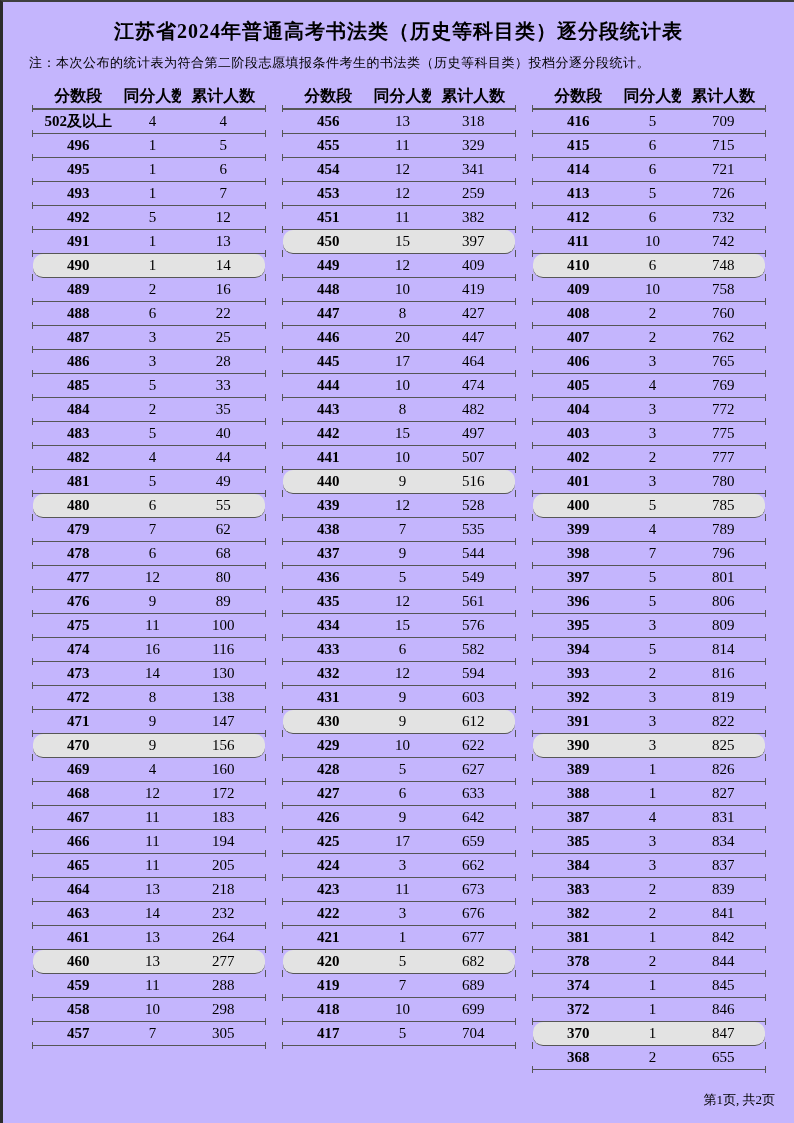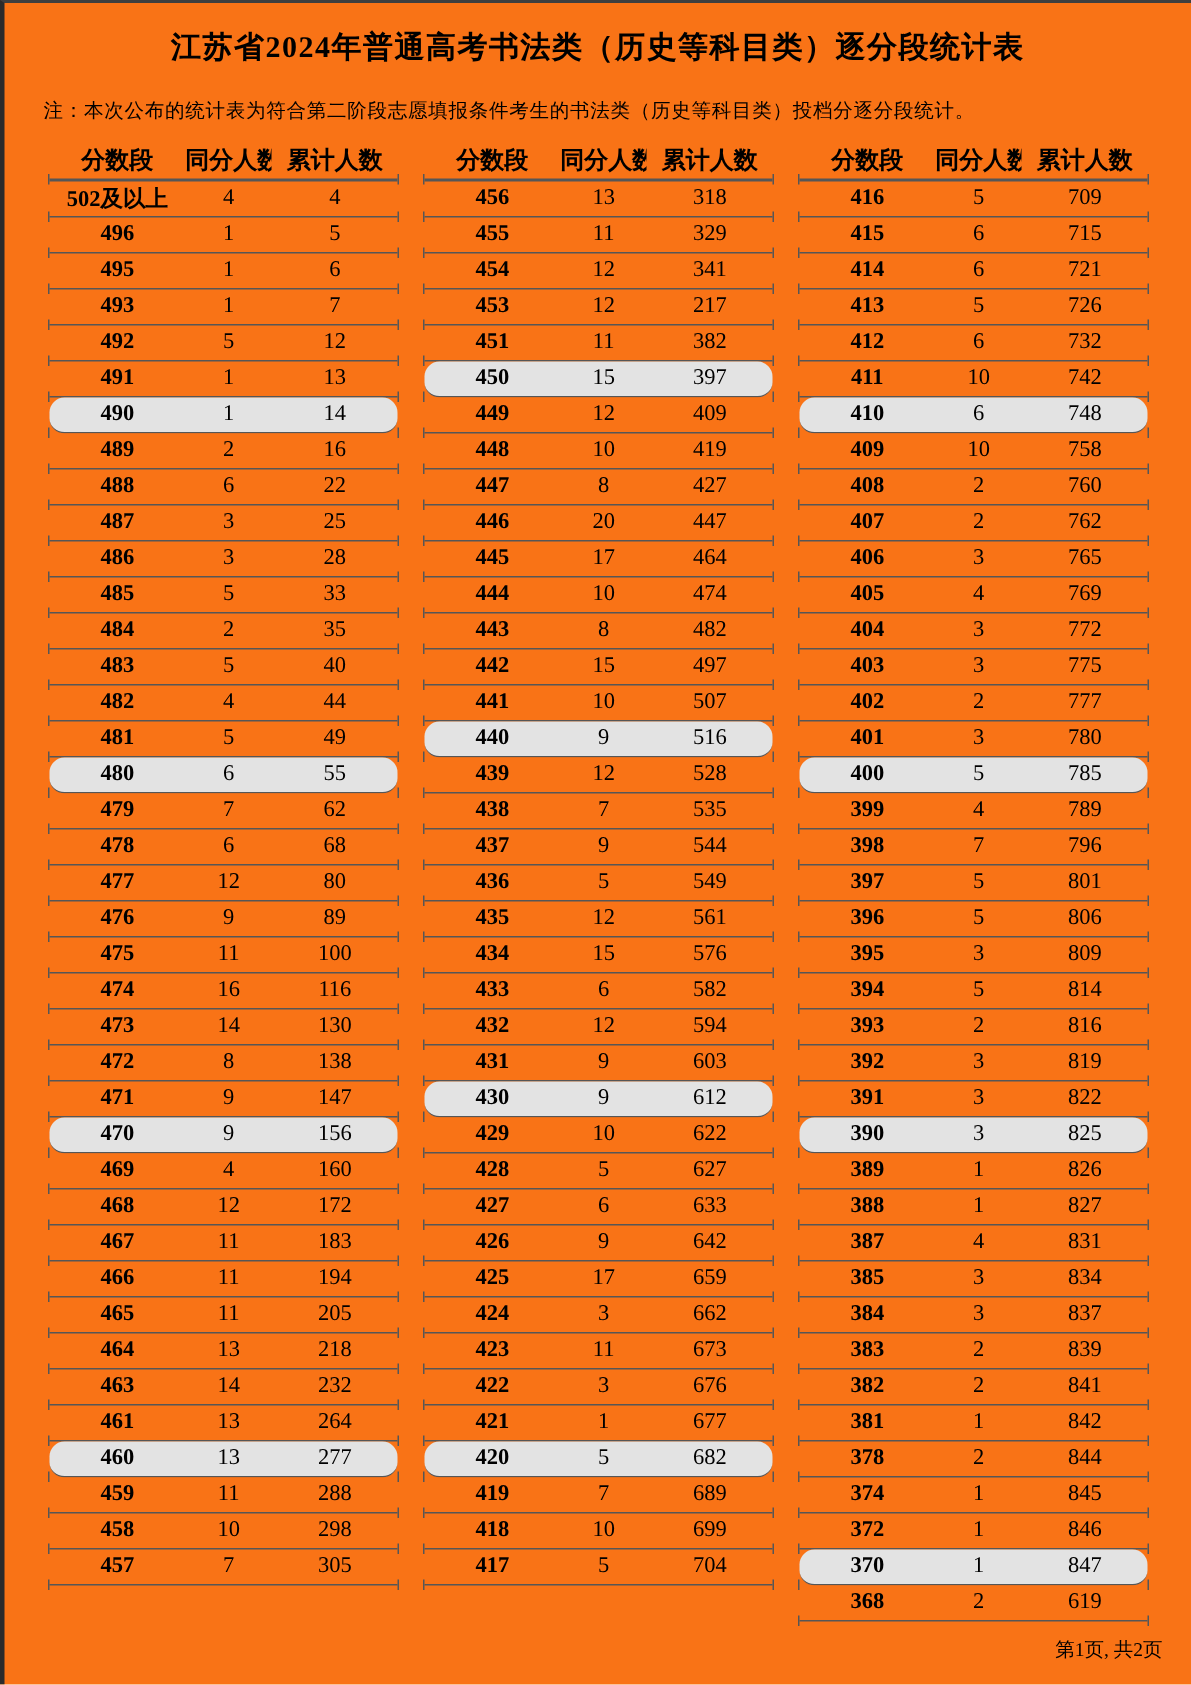--- a/index.html
+++ b/index.html
@@ -6,37 +6,37 @@
     --grid-line: #565656;
     --hl-row: #e3e3e3;
   }
   * { margin: 0; padding: 0; box-sizing: border-box; }
   html, body { background: #fff; }
   body { font-family: "Liberation Serif", serif; color: #000; }
 
   .page {
     width: 794px;
     height: 1123px;
-    background: #f97316;
+    background: #c4b5fd;
     border-top: 2px solid #3f3f3f;
     border-left: 3px solid #2b2b2b;
     position: relative;
     overflow: hidden;
   }
 
   .title {
     padding-top: 16px;
     text-align: center;
     font-size: 20px;
     font-weight: bold;
     letter-spacing: 1px;
   }
 
   .note {
-    margin: 20px 24px 0 26px;
+    margin: 9px 24px 0 26px;
     font-size: 13px;
     letter-spacing: 0.5px;
   }
 
   .tables {
     display: flex;
     gap: 18px;
     margin: 13px 29px 0 30px;
   }
   .score-table { flex: 1; min-width: 0; }
@@ -315,21 +315,21 @@
           <span class="c">329</span>
         </div>
         <div class="row">
           <span class="c">454</span>
           <span class="c">12</span>
           <span class="c">341</span>
         </div>
         <div class="row">
           <span class="c">453</span>
           <span class="c">12</span>
-          <span class="c">217</span>
+          <span class="c">259</span>
         </div>
         <div class="row">
           <span class="c">451</span>
           <span class="c">11</span>
           <span class="c">382</span>
         </div>
         <div class="row hl">
           <span class="c">450</span>
           <span class="c">15</span>
           <span class="c">397</span>
@@ -697,19 +697,19 @@
           <span class="c">846</span>
         </div>
         <div class="row hl">
           <span class="c">370</span>
           <span class="c">1</span>
           <span class="c">847</span>
         </div>
         <div class="row">
           <span class="c">368</span>
           <span class="c">2</span>
-          <span class="c">619</span>
+          <span class="c">655</span>
         </div>
       </div>
   </div>
 
   <div class="footer">第1页, 共2页</div>
 </div>
 
 </body></html>

